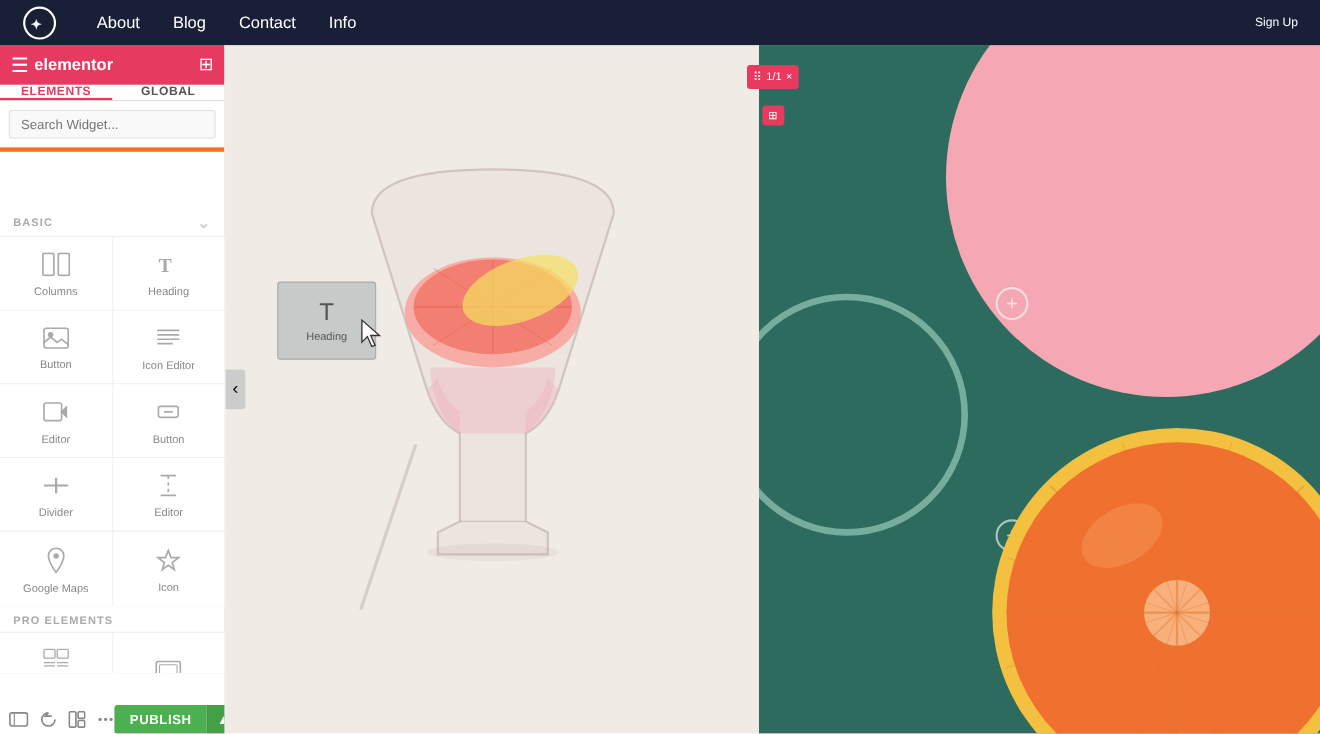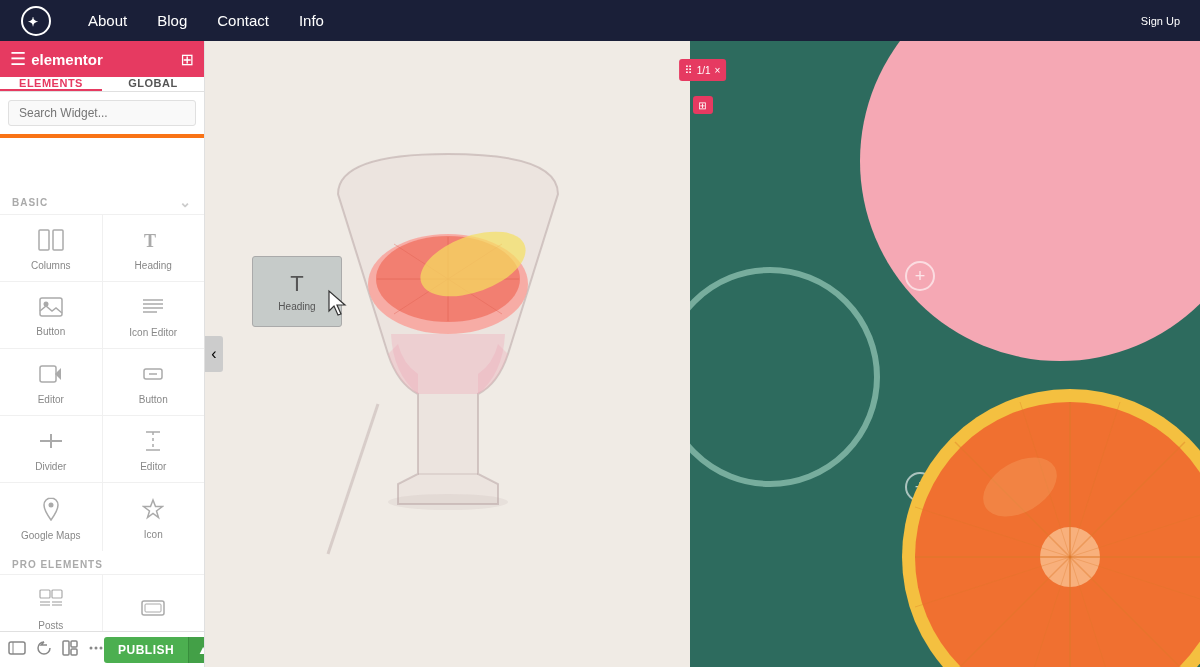--- a/index.html
+++ b/index.html
@@ -143,25 +143,25 @@
       line-height: 1;
     }
     .widget-label {
       font-size: 10px;
       color: #888;
       text-align: center;
     }
 
     
     .bottom-bar {
-      height: 36px;
+      height: 56px;
       background: #fff;
       border-top: 1px solid #e0e0e0;
       display: flex;
-      align-items: center;
+      align-items: flex-end;
       justify-content: space-between;
       padding: 0 8px;
       flex-shrink: 0;
     }
     .bottom-icons {
       display: flex; align-items: center; gap: 10px;
     }
     .bottom-icon { font-size: 16px; color: #888; cursor: pointer; }
     .publish-btn-wrap { display: flex; }
     .publish-btn {

